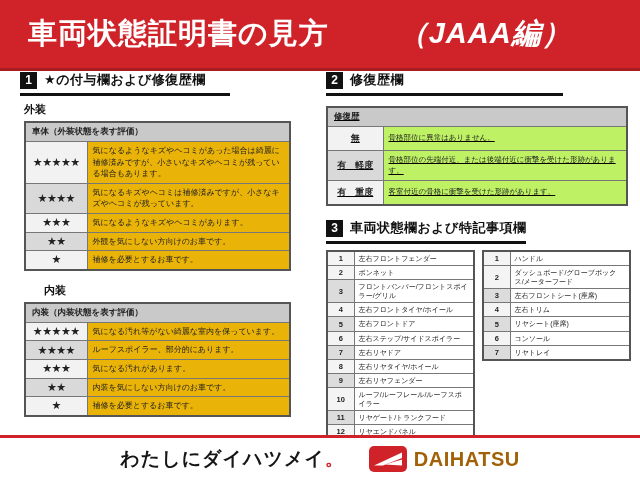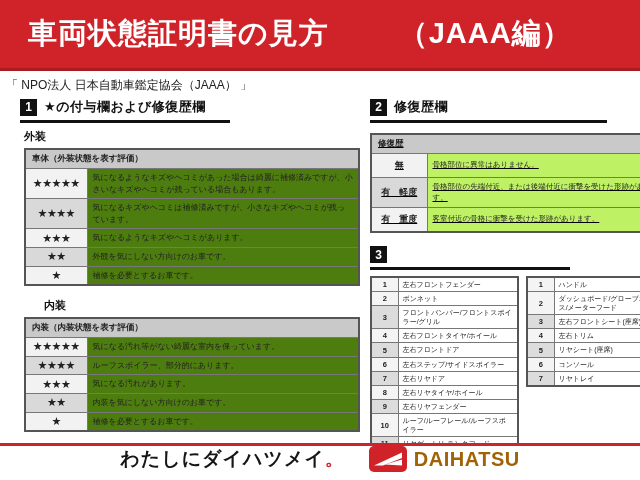--- a/index.html
+++ b/index.html
@@ -3,21 +3,21 @@
 <meta charset="utf-8">
 <style>
   * { margin:0; padding:0; box-sizing:border-box; }
   body { background:#888; font-family:"Liberation Sans","DejaVu Sans",sans-serif; }
   .page { width:640px; height:480px; background:#fff; position:relative; overflow:hidden; margin:0 auto; }
 
   
   .banner { height:71px; background:#cf2329; border-bottom:3px solid #a81b20;
             display:flex; align-items:center; color:#fff; padding:0 28px; }
   .banner .title { font-size:29px; font-weight:bold; letter-spacing:1px; }
-  .banner .edition { font-size:29px; font-weight:bold; margin-left:70px; letter-spacing:1px; }
+  .banner .edition { font-size:29px; font-weight:bold; margin-left:70px; letter-spacing:1px;font-style:italic; }
 
   .subtitle { font-size:12px; color:#222; padding:6px 0 4px 6px; }
 
   .cols { display:flex; padding-left:20px; }
   .col-left { flex:0 0 296px; }
   .col-right { flex:0 0 306px; margin-left:10px; }
 
   
   .sec-heading { display:flex; align-items:center; gap:7px;
                  border-bottom:3px solid #111; padding-bottom:4px; margin-bottom:6px; }
@@ -30,59 +30,58 @@
 
   .group-label { font-size:11px; font-weight:bold; color:#111; margin:6px 0 4px 4px; }
 
   
   table { border-collapse:collapse; }
   td, th { border:1px solid #777; color:#222; vertical-align:middle; }
   table { border:2px solid #555; }
   th { background:#c9c9c9; font-size:8.5px; font-weight:bold; text-align:left; padding:3px 6px; }
 
   
-  .star-table { width:336px; margin-left:4px; }
+  .star-table { width:267px; margin-left:4px; }
   .star-table td.star { width:62px; text-align:center; font-size:11px; font-weight:bold;
                         letter-spacing:-0.5px; background:#f2f2f2; padding:2px 1px; }
   .star-table tbody tr:nth-child(even) td.star { background:#d9d9d9; }
-  .star-table td.desc { font-size:8px; padding:3px 5px; line-height:1.45; background:#4d7c0f; }
+  .star-table td.desc { font-size:8px; padding:3px 5px; line-height:1.45; background:#eab308; }
 
   
   .repair-table { width:302px;text-decoration:underline; }
   .repair-table td.grade { width:56px; text-align:center; font-size:9px; font-weight:bold;
                            background:#f2f2f2; padding:5px 2px; }
   .repair-table tbody tr:nth-child(even) td.grade { background:#d9d9d9; }
   .repair-table td.desc { font-size:7.5px; padding:4px 5px; line-height:1.4; background:#bef264; }
 
   
   .parts-wrap { display:flex; gap:7px; }
   .parts-table td.no { width:27px; text-align:center; font-size:7.5px; font-weight:bold;
                        background:#f4f4f4; padding:2px 1px; }
   .parts-table tbody tr:nth-child(2n+3) td.no { background:#dcdcdc; }
   .parts-table td.name { width:120px; font-size:7px; padding:2px 4px; line-height:1.3; background:#fff; }
 
   
-  .footer { position:absolute; left:0; right:0; bottom:0; height:37px;
-            border-top:3px solid #cf2329; display:flex; align-items:flex-start; justify-content:center; gap:24px;
+  .footer { position:absolute; left:0; right:0; bottom:8px; height:37px;
+            border-top:3px solid #cf2329; display:flex; align-items:flex-end; justify-content:center; gap:24px;
             background:#fff; }
   .slogan { font-size:19px; font-weight:bold; letter-spacing:1px; }
   .brand-wrap { display:flex; align-items:center; gap:7px; }
   .brand-text { font-size:20px; font-weight:bold; color:#a16207; letter-spacing:0.5px; }
 </style>
 </head>
 <body>
 
 <div class="page">
 
   <div class="banner">
     <span class="title">車両状態証明書の見方</span>
     <span class="edition">（JAAA編）</span>
   </div>
 
-  <div class="subtitle">「 NPO法人 日本自動車鑑定協会（JAAA） 」</div>
 
   <div class="cols">
 
     <div class="col-left">
       <div class="sec-heading w1">
         <span class="num-box">1</span>
         <span class="sec-title">★の付与欄および修復歴欄</span>
       </div>
 
       <div class="group-label">外装</div>
@@ -171,20 +170,21 @@
           </tr>
           <tr>
             <td class="grade">有　重度</td>
             <td class="desc">客室付近の骨格に衝撃を受けた形跡があります。</td>
           </tr>
         </tbody>
       </table>
 
       <div class="sec-heading w3" style="margin-top:13px;">
         <span class="num-box">3</span>
+        <span class="sec-title">車両状態欄および特記事項欄</span>
       </div>
 
       <div class="parts-wrap">
         <table class="parts-table">
           <tbody>
             <tr>
                 <td class="no">1</td>
                 <td class="name">左右フロントフェンダー</td>
               </tr>
             <tr>

